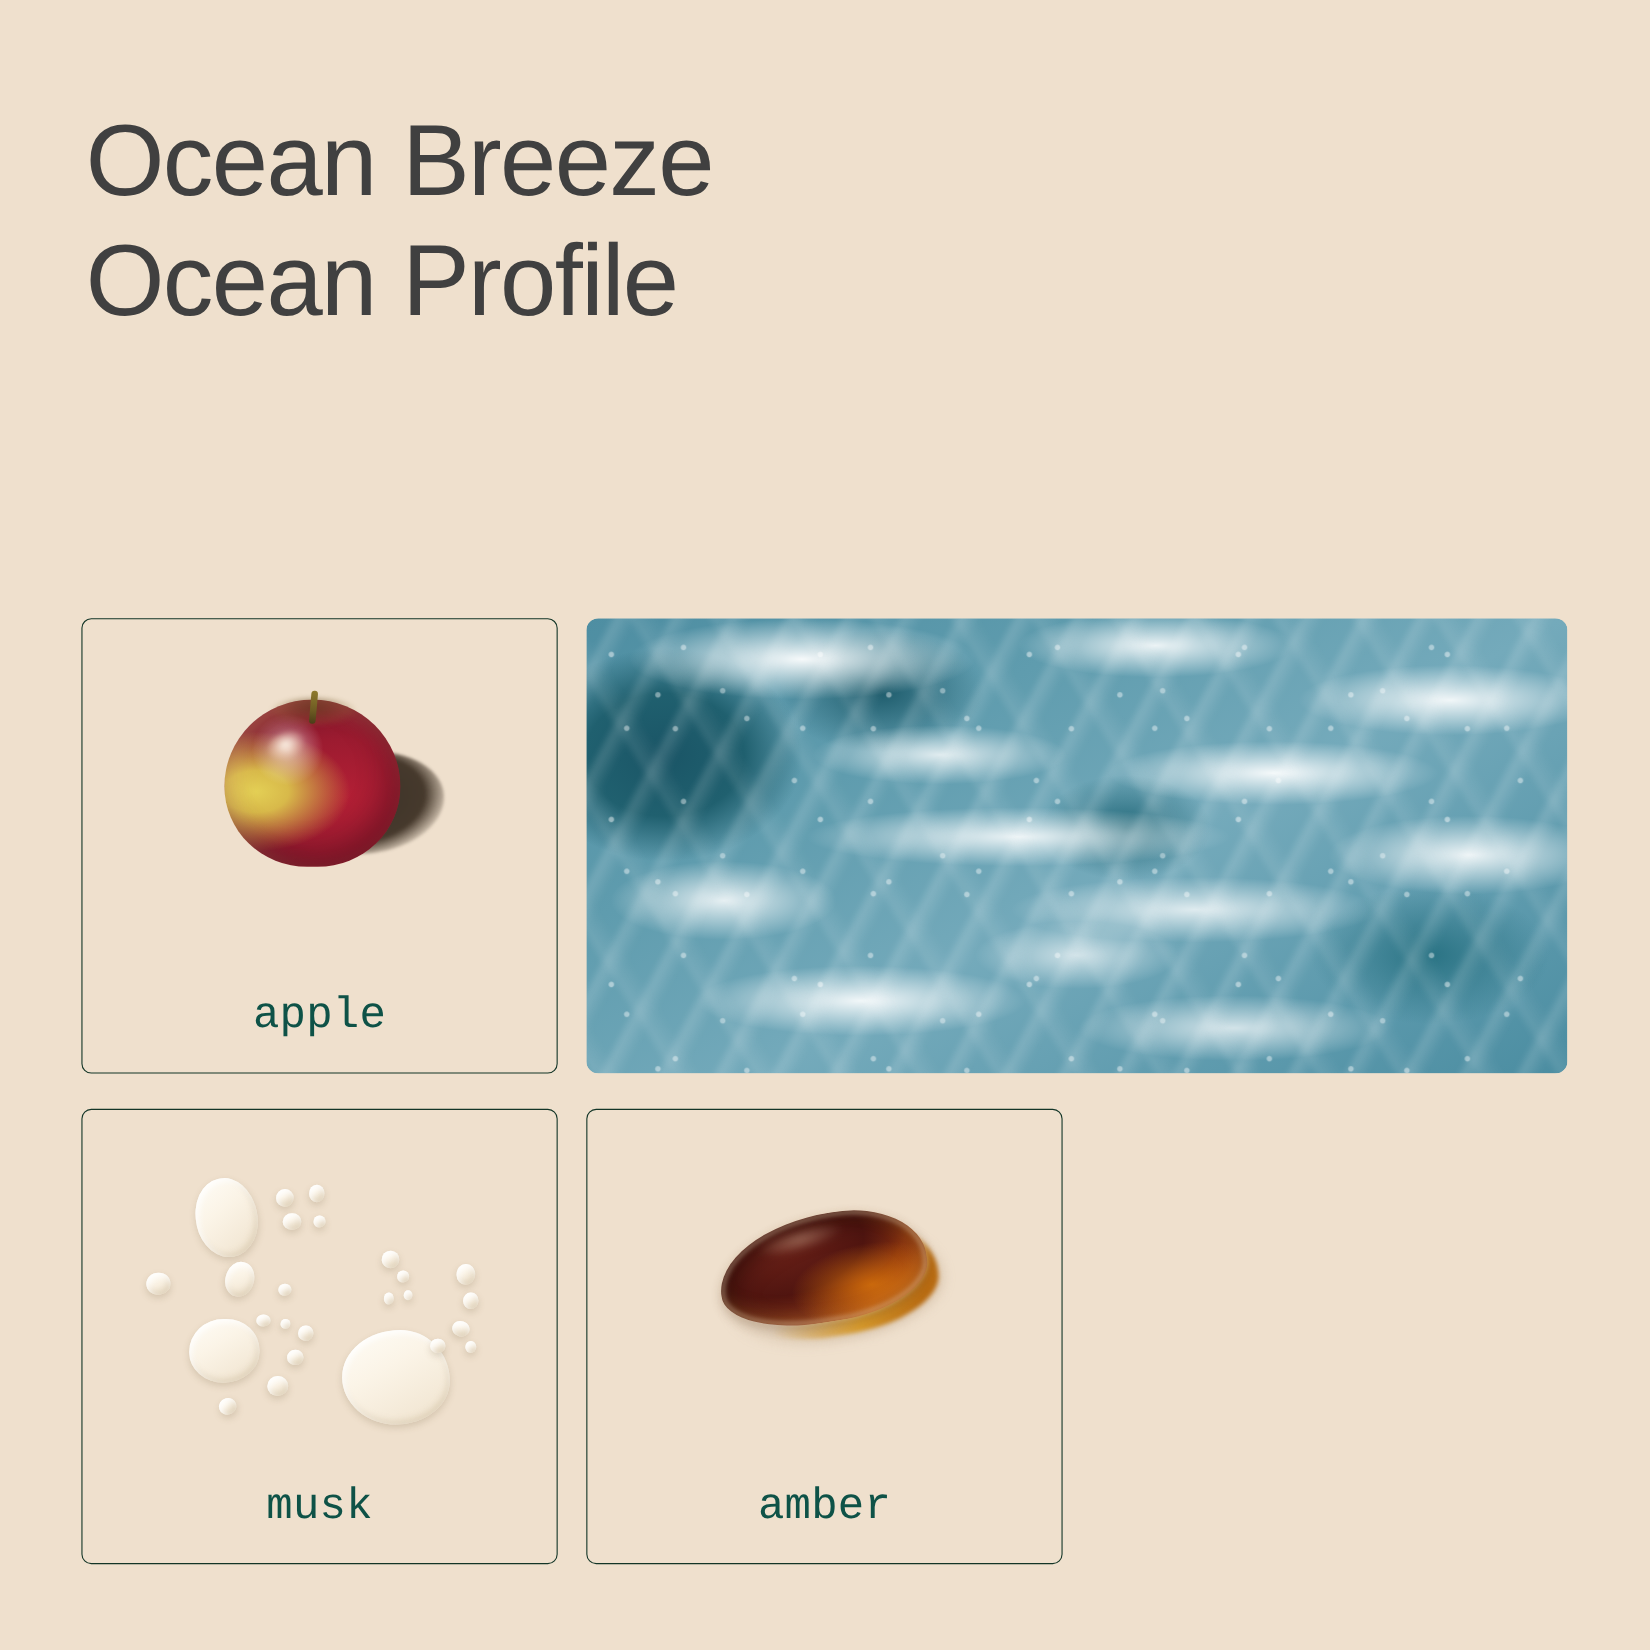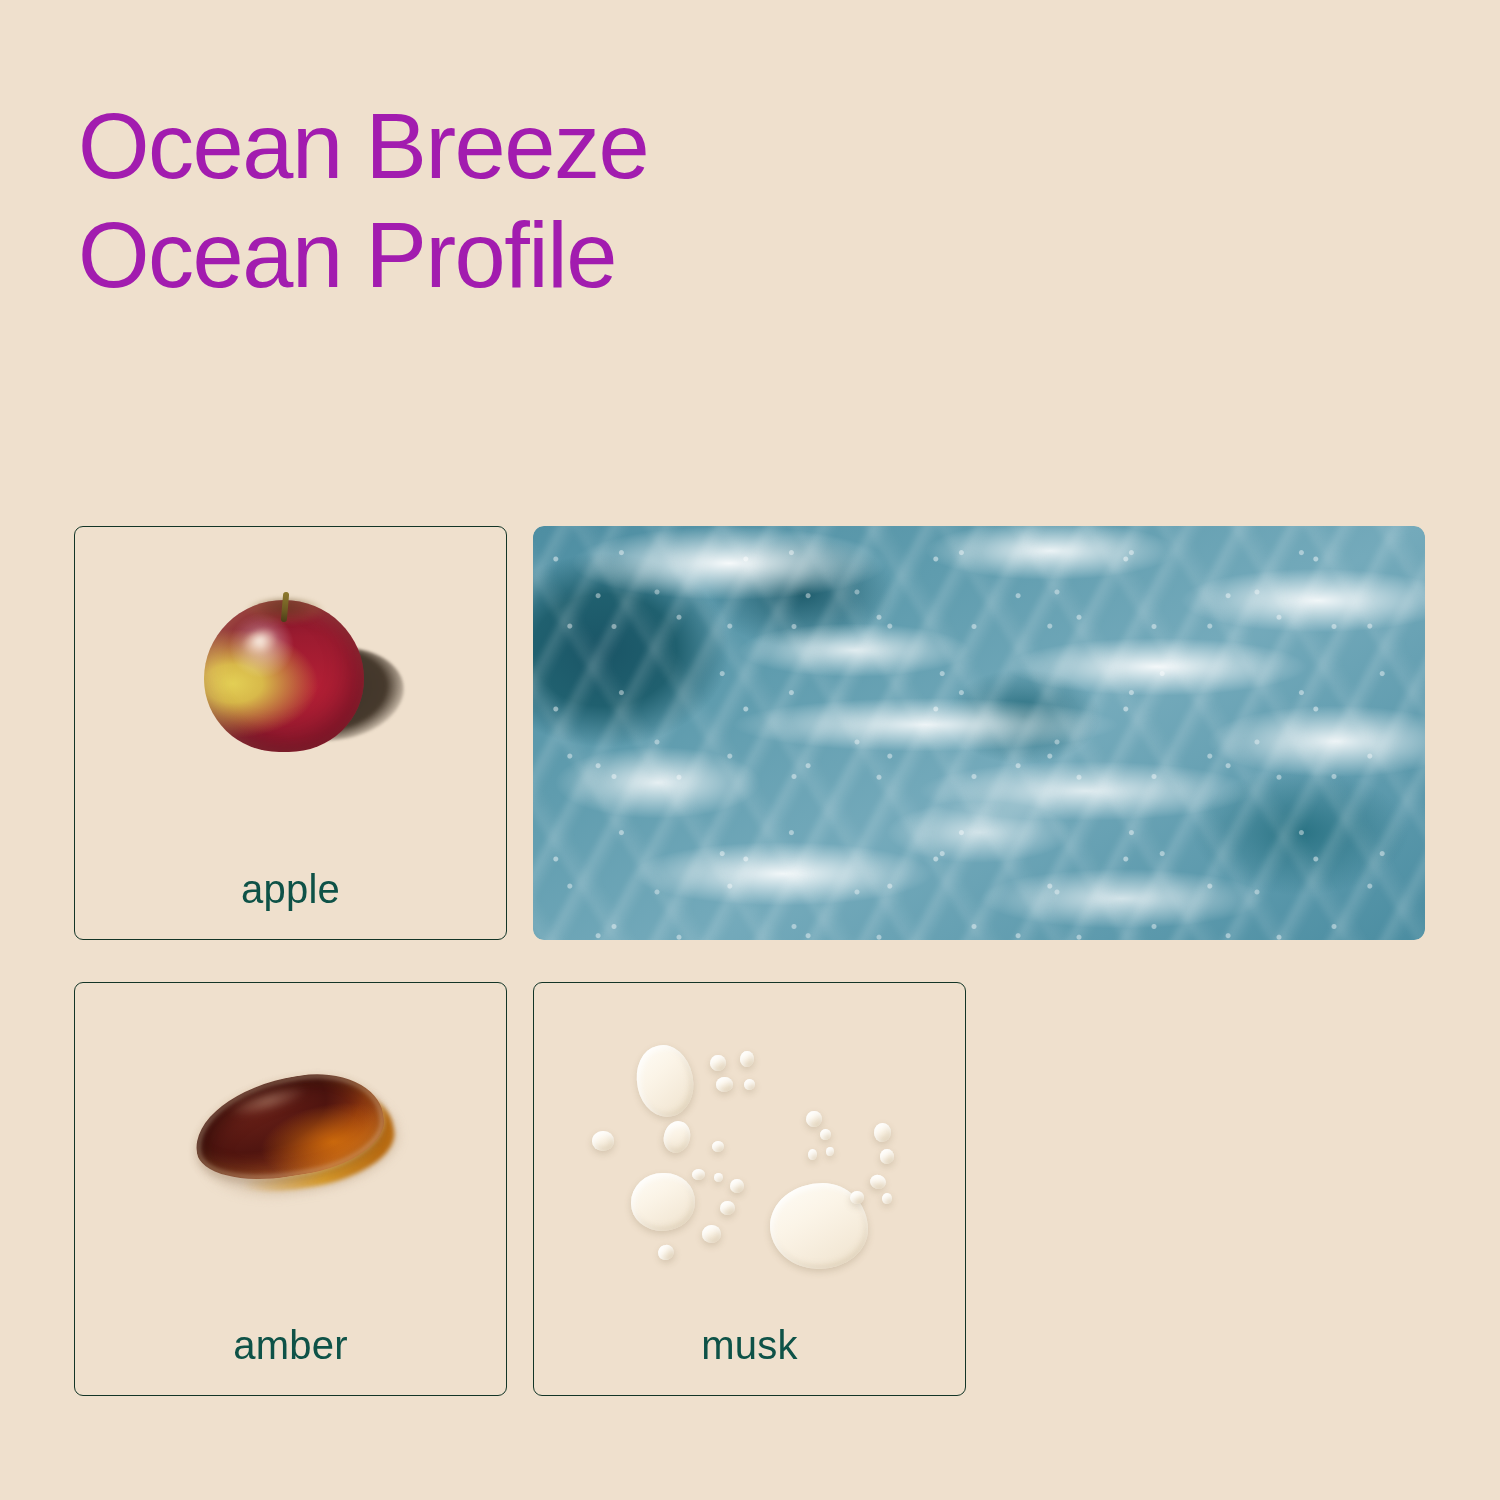--- a/index.html
+++ b/index.html
@@ -17,39 +17,40 @@
   }
 
   
   .title-block {
     position: absolute;
     left: 78px;
     top: 92px;
     width: 900px;
   }
   .title-line {
-    color: #a21caf;
+    color: #404040;
     font-size: 92px;
     line-height: 1.18;
     font-weight: 400;
     letter-spacing: -1.5px;
     white-space: nowrap;
   }
 
   
   .grid {
     position: absolute;
     left: 74px;
-    top: 526px;
+    top: 562px;
     width: 1352px;
     height: 868px;
     display: grid;
     grid-template-columns: 433px 433px 433px;
     grid-template-rows: 414px 414px;
-    gap: 42px 26px;
+    gap: 32px 26px;
+    font-family: Liberation Mono, monospace;
   }
 
   .card {
     position: relative;
     border: 1.6px solid #133527;
     border-radius: 9px;
     background: #efe0cd;
     overflow: hidden;
   }
   .card.span2 {
@@ -324,33 +325,20 @@
     </div>
     <div class="card-label">apple</div>
   </div>
 
   <div class="card span2">
     <div class="ocean">
       <div class="foam"></div>
       <div class="foam-streaks"></div>
       <div class="foam-fine"></div>
     </div>
-  </div>
-
-  <div class="card">
-    <div class="card-media">
-      <div class="amber-stage">
-        <div class="amber-shadow"></div>
-        <div class="amber-glow"></div>
-        <div class="amber-body"></div>
-        <div class="amber-rim"></div>
-        <div class="amber-hl"></div>
-      </div>
-    </div>
-    <div class="card-label">amber</div>
   </div>
 
   <div class="card">
     <div class="card-media">
       <div class="musk-stage">
         <div class="drop" style="left:103px;top:62px;width:56px;height:72px;transform:rotate(-12deg);"></div>
         <div class="drop" style="left:236px;top:200px;width:98px;height:86px;border-radius:54% 46% 50% 50% / 50% 54% 46% 50%;"></div>
         <div class="drop" style="left:97px;top:190px;width:64px;height:58px;"></div>
         <div class="drop" style="left:130px;top:138px;width:26px;height:32px;transform:rotate(14deg);"></div>
         <div class="drop" style="left:58px;top:148px;width:22px;height:20px;"></div>
@@ -372,14 +360,27 @@
         <div class="drop" style="left:180px;top:190px;width:9px;height:9px;"></div>
         <div class="drop" style="left:196px;top:196px;width:14px;height:14px;"></div>
         <div class="drop" style="left:186px;top:218px;width:15px;height:14px;"></div>
         <div class="drop" style="left:168px;top:242px;width:19px;height:18px;"></div>
         <div class="drop" style="left:124px;top:262px;width:16px;height:15px;transform:rotate(-16deg);"></div>
       </div>
     </div>
     <div class="card-label">musk</div>
   </div>
 
+  <div class="card">
+    <div class="card-media">
+      <div class="amber-stage">
+        <div class="amber-shadow"></div>
+        <div class="amber-glow"></div>
+        <div class="amber-body"></div>
+        <div class="amber-rim"></div>
+        <div class="amber-hl"></div>
+      </div>
+    </div>
+    <div class="card-label">amber</div>
+  </div>
+
 
 </div>
 
 </body></html>

